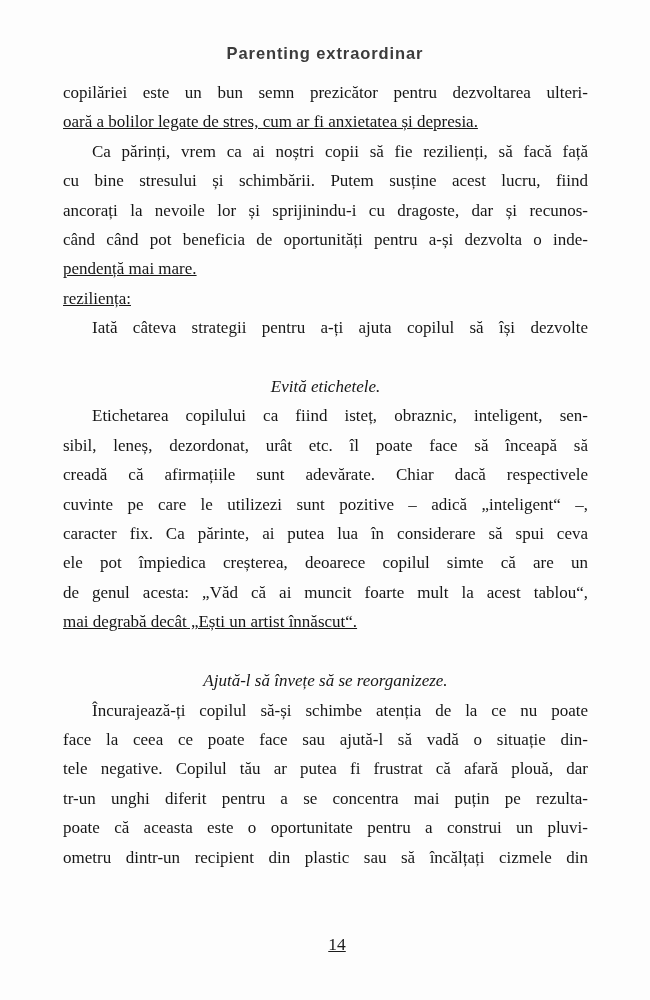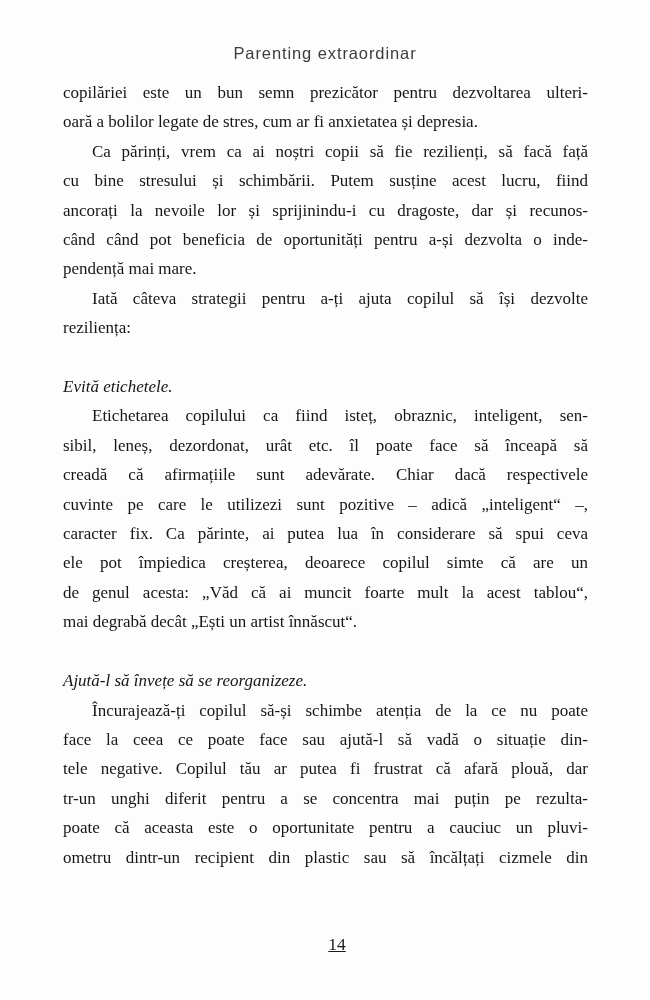--- a/index.html
+++ b/index.html
@@ -17,21 +17,21 @@
 
   
   .running-header {
     position: absolute;
     top: 44px;
     left: 0;
     width: 100%;
     text-align: center;
     font-family: "Liberation Sans", sans-serif;
     font-size: 16.5px;
-    font-weight: 400;
+    font-weight: 700;
     letter-spacing: 0.9px;
     color: #3c3c3c;
   }
 
   
   .text-col {
     position: absolute;
     left: 63px;
     top: 78px;
     width: 525px;
@@ -40,27 +40,27 @@
   }
 
   .para { margin: 0; padding: 0; }
 
   
   .ln {
     text-align: justify;
     text-align-last: justify;
     white-space: normal;
   }
-  .ln-end { text-align-last: left; }
+  .ln-end { text-align-last: left; text-decoration: underline; }
   .ind { text-indent: 29px; }
 
   .sec-head {
     font-style: italic;
     margin-top: 29.4px;
-    text-align: left;
+    text-align: center;
   }
 
   .page-number {
     position: absolute;
     top: 934px;
     left: 12px;
     width: 100%;
     text-align: center;
     font-size: 17.5px;
     color: #1c1c1c;
@@ -83,22 +83,22 @@
 
     <div class="para">
       <div class="ln ind">Ca părinți, vrem ca ai noștri copii să fie rezilienți, să facă față</div>
       <div class="ln">cu bine stresului și schimbării. Putem susține acest lucru, fiind</div>
       <div class="ln">ancorați la nevoile lor și sprijinindu-i cu dragoste, dar și recunos-</div>
       <div class="ln">când când pot beneficia de oportunități pentru a-și dezvolta o inde-</div>
       <div class="ln ln-end">pendență mai mare.</div>
     </div>
 
     <div class="para">
+      <div class="ln ln-end">reziliența:</div>
       <div class="ln ind">Iată câteva strategii pentru a-ți ajuta copilul să își dezvolte</div>
-      <div class="ln ln-end">reziliența:</div>
     </div>
 
     <div class="sec-head">Evită etichetele.</div>
 
     <div class="para">
       <div class="ln ind">Etichetarea copilului ca fiind isteț, obraznic, inteligent, sen-</div>
       <div class="ln">sibil, leneș, dezordonat, urât etc. îl poate face să înceapă să</div>
       <div class="ln">creadă că afirmațiile sunt adevărate. Chiar dacă respectivele</div>
       <div class="ln">cuvinte pe care le utilizezi sunt pozitive – adică „inteligent“ –,</div>
       <div class="ln">caracter fix. Ca părinte, ai putea lua în considerare să spui ceva</div>
@@ -107,21 +107,21 @@
       <div class="ln ln-end">mai degrabă decât „Ești un artist înnăscut“.</div>
     </div>
 
     <div class="sec-head">Ajută-l să învețe să se reorganizeze.</div>
 
     <div class="para">
       <div class="ln ind">Încurajează-ți copilul să-și schimbe atenția de la ce nu poate</div>
       <div class="ln">face la ceea ce poate face sau ajută-l să vadă o situație din-</div>
       <div class="ln">tele negative. Copilul tău ar putea fi frustrat că afară plouă, dar</div>
       <div class="ln">tr-un unghi diferit pentru a se concentra mai puțin pe rezulta-</div>
-      <div class="ln">poate că aceasta este o oportunitate pentru a cauciuc un pluvi-</div>
+      <div class="ln">poate că aceasta este o oportunitate pentru a construi un pluvi-</div>
       <div class="ln">ometru dintr-un recipient din plastic sau să încălțați cizmele din</div>
     </div>
 
   </div>
 
   <div class="page-number">14</div>
 
 </div>
 
 </body></html>

